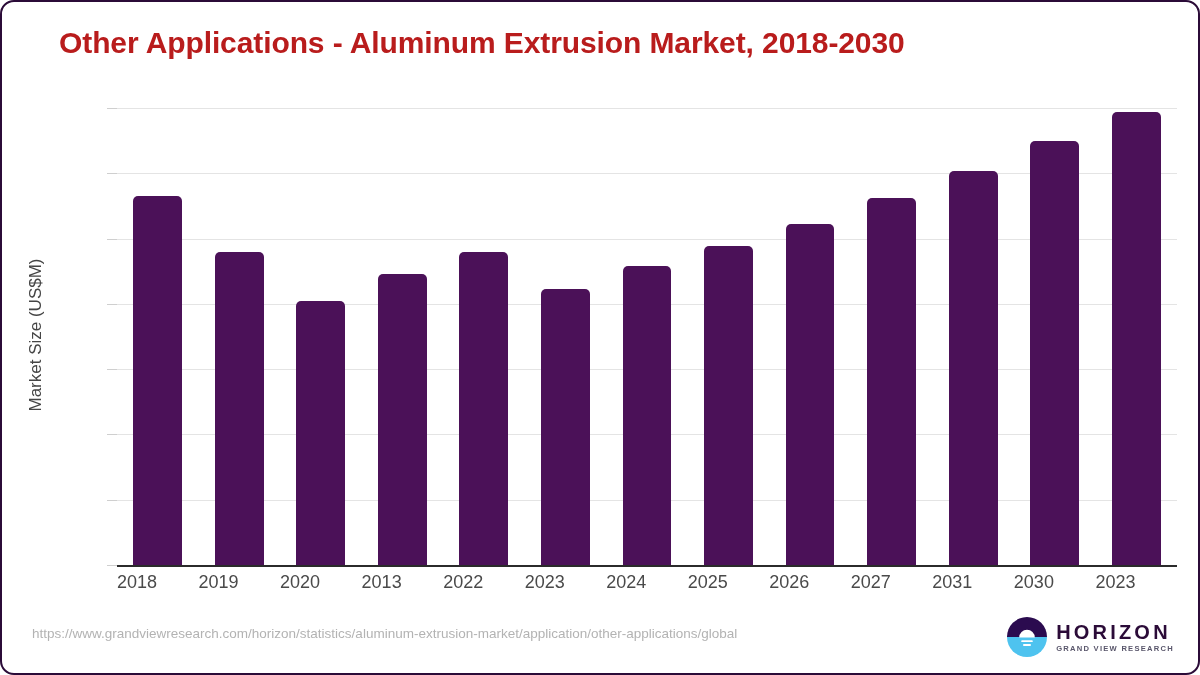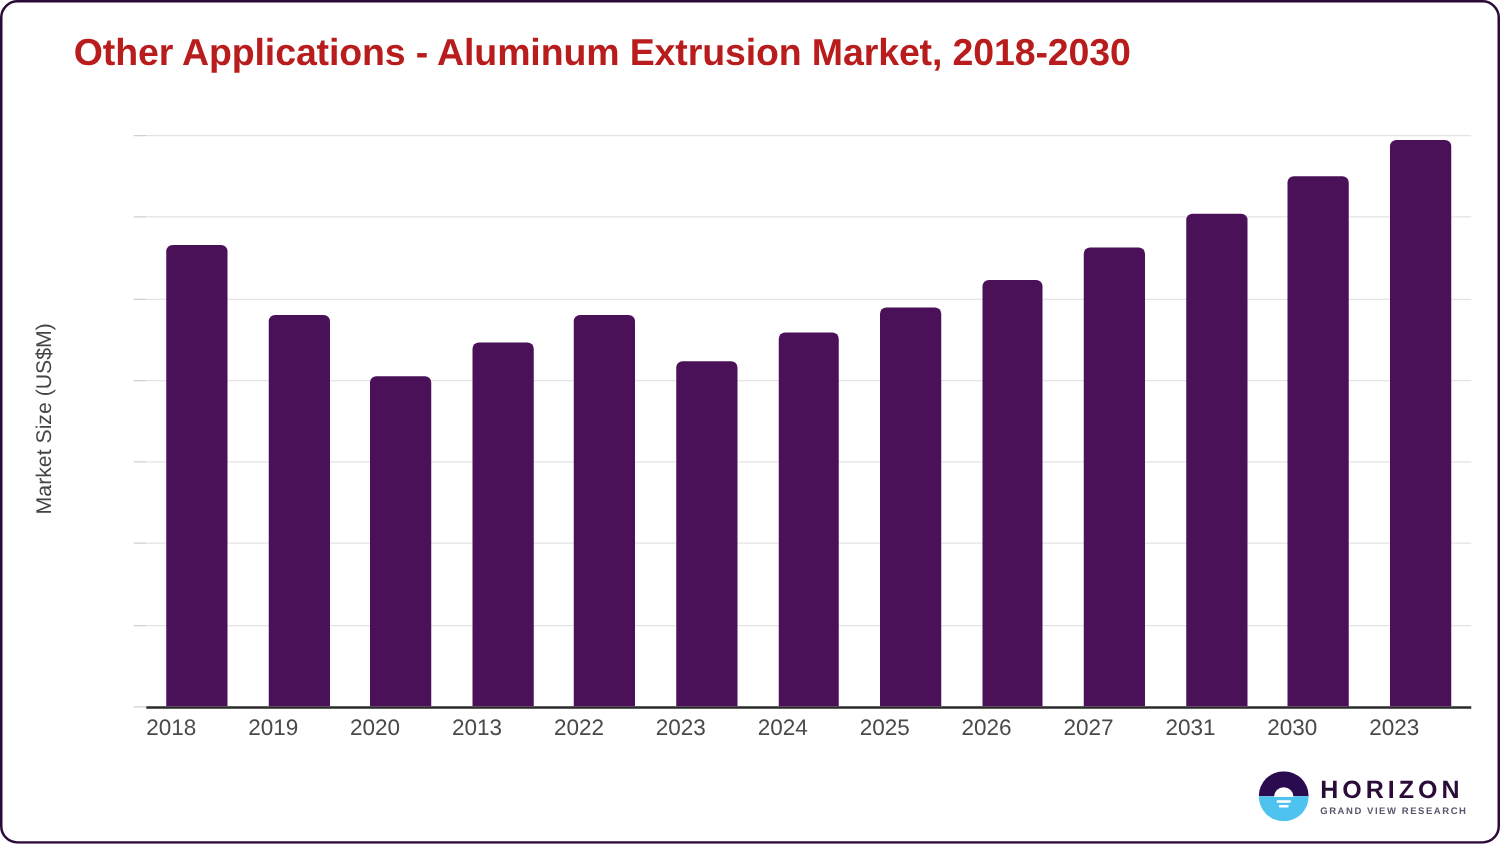--- a/index.html
+++ b/index.html
@@ -247,20 +247,21 @@
         <div class="x-label">2025</div>
         <div class="x-label">2026</div>
         <div class="x-label">2027</div>
         <div class="x-label">2031</div>
         <div class="x-label">2030</div>
         <div class="x-label">2023</div>
       </div>
   </div>
 
   <div class="footer">
+    <div class="source-url">https://www.grandviewresearch.com/horizon/statistics/aluminum-extrusion-market/application/other-applications/global</div>
     <div class="logo">
       <span class="logo-mark">
         <svg viewBox="0 0 40 40" width="40" height="40">
           <defs>
             <clipPath id="circClip">
                 <circle cx="20" cy="20" r="20"></circle>
               </clipPath>
           </defs>
           <g clip-path="url(#circClip)">
             <rect x="0" y="0" width="40" height="20" fill="#2b0b4f"></rect>

